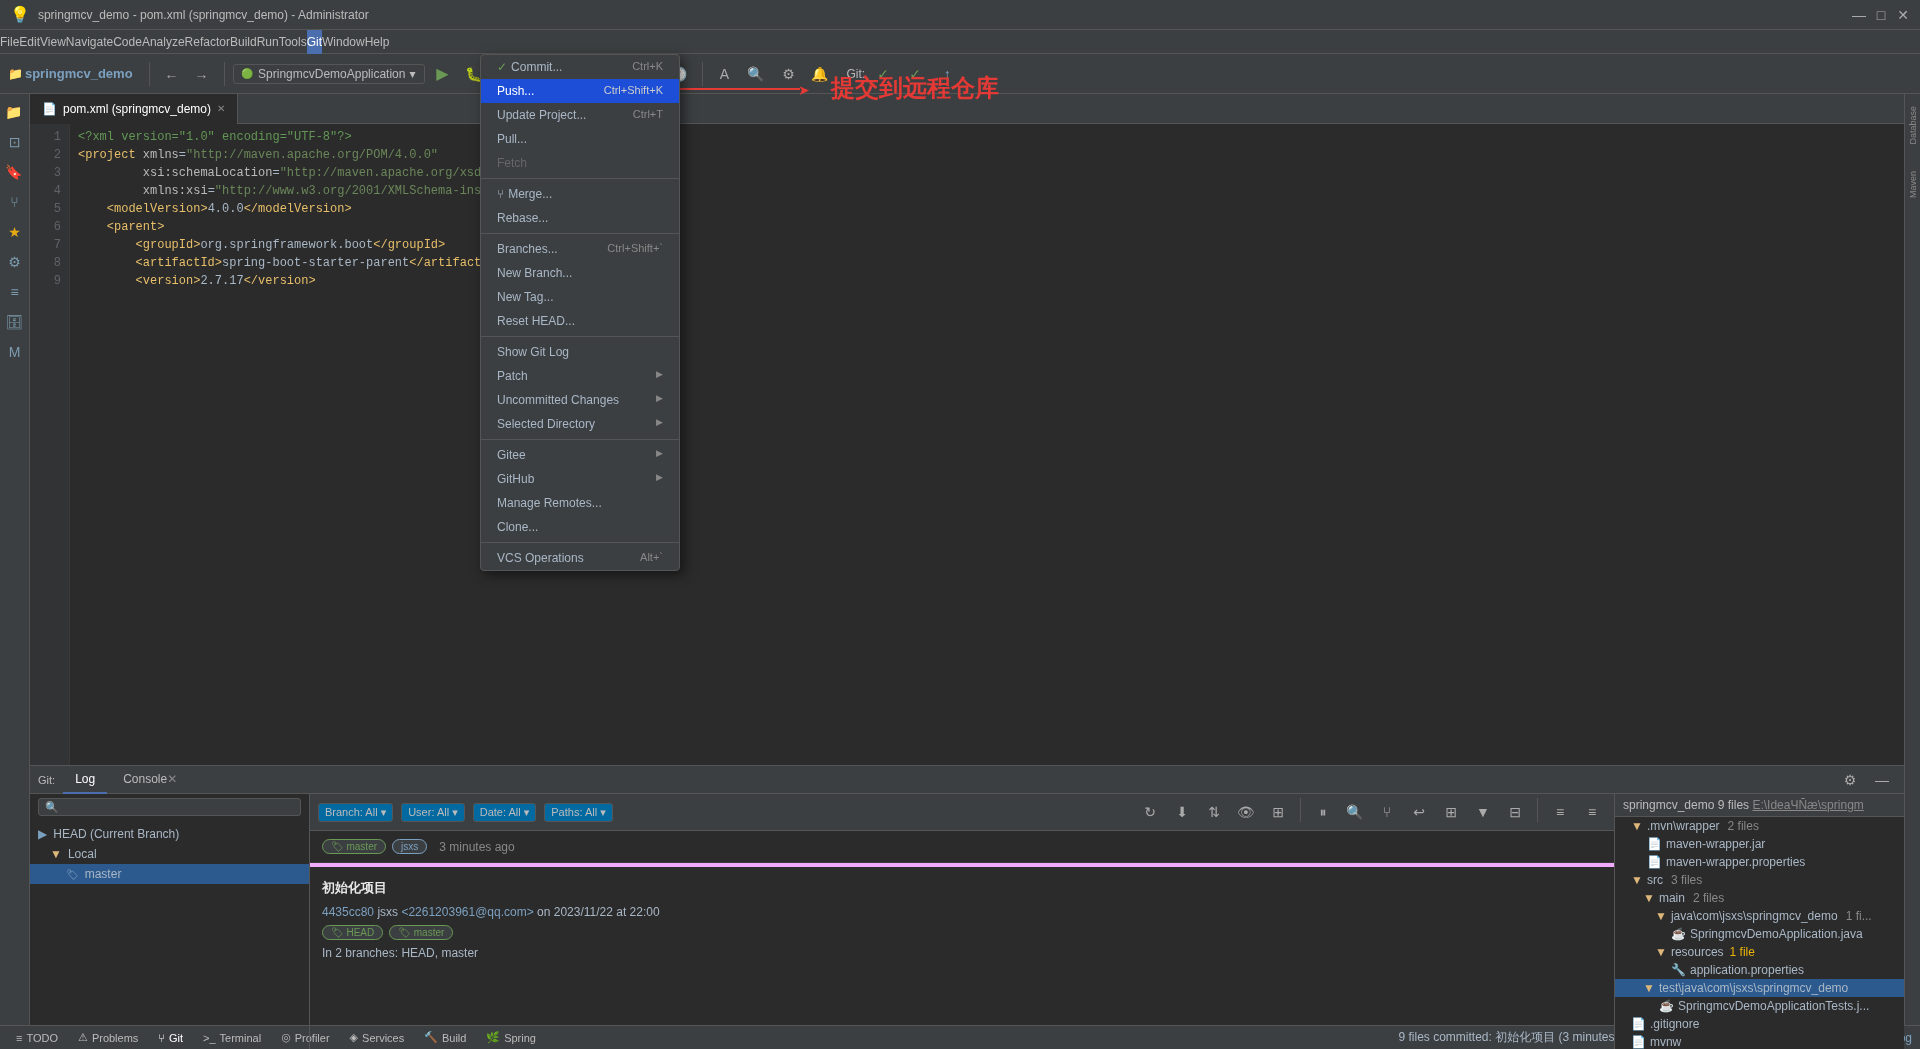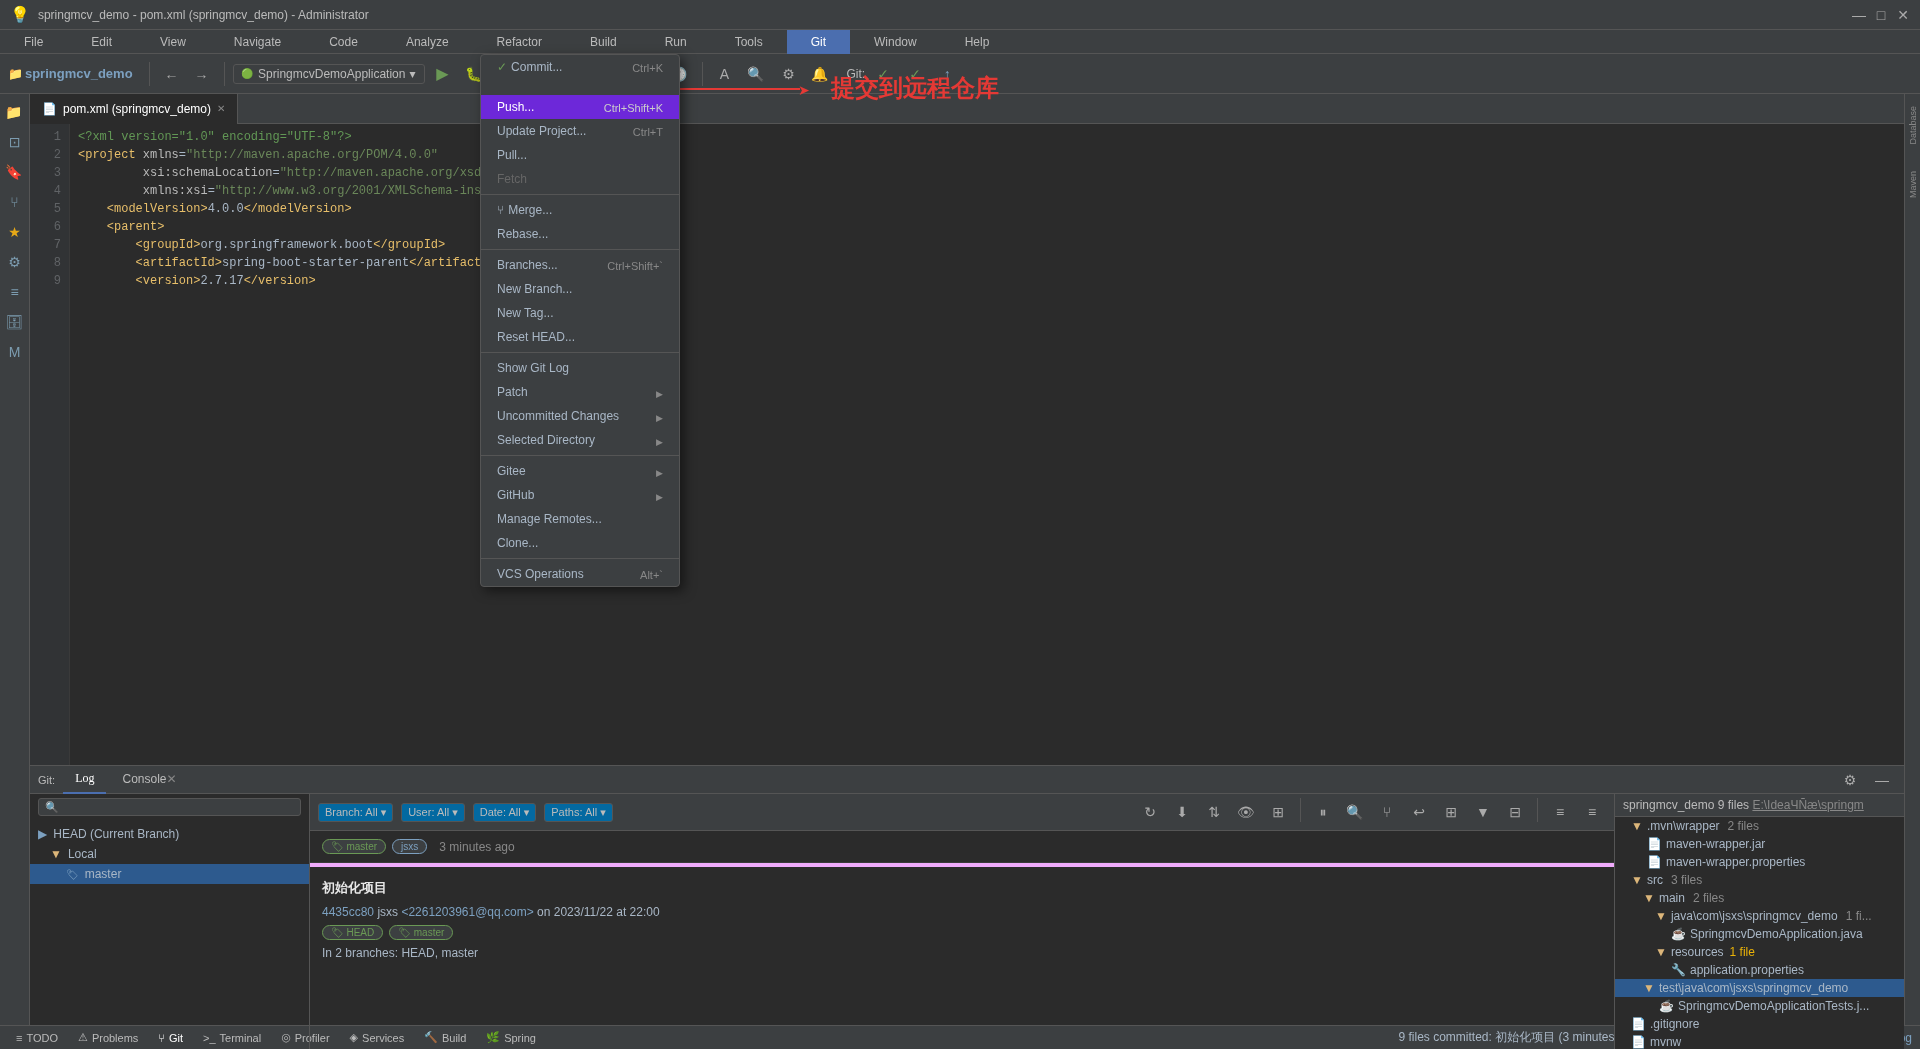--- a/index.html
+++ b/index.html
@@ -52,21 +52,21 @@
     
     .menu-bar {
       background: #3c3f41;
       height: 24px;
       display: flex;
       align-items: center;
       border-bottom: 1px solid #555;
       position: relative;
     }
     .menu-item {
-      padding: 2px 24px;
+      padding: 2px 0;
       cursor: pointer;
       color: #bbb;
       font-size: 12px;
       height: 24px;
       display: flex;
       align-items: center;
     }
     .menu-item.git-active {
       background: #4b6eaf;
       color: #fff;
@@ -254,21 +254,20 @@
       color: #bbb;
       font-size: 12px;
       height: 28px;
       display: flex;
       align-items: center;
       border-bottom: 2px solid transparent;
     }
     .bottom-tab.active {
       color: #fff;
       border-bottom: 2px solid #4b6eaf;
-      font-family: Liberation Serif, serif;
     }
     .bottom-content {
       flex: 1;
       display: flex;
     }
 
     
     .git-panel {
       width: 280px;
       border-right: 1px solid #555;
@@ -443,30 +442,29 @@
       border: 1px solid #555;
       border-radius: 4px;
       width: 200px;
       box-shadow: 4px 4px 12px rgba(0,0,0,0.5);
       z-index: 1000;
     }
     .git-menu-item {
       padding: 5px 16px;
       cursor: pointer;
       display: flex;
-      align-items: flex-end;
+      align-items: flex-start;
       justify-content: space-between;
       font-size: 12px;
       color: #a9b7c6;
       position: relative;
     }
     .git-menu-item.highlighted {
-      background: #6d28d9;
+      background: #1d4ed8;
       color: #fff;
-      margin-top: 16px;
     }
     .git-menu-item.disabled {
       color: #666;
       cursor: default;
     }
     .git-menu-separator {
       height: 1px;
       background: #555;
       margin: 3px 0;
     }

